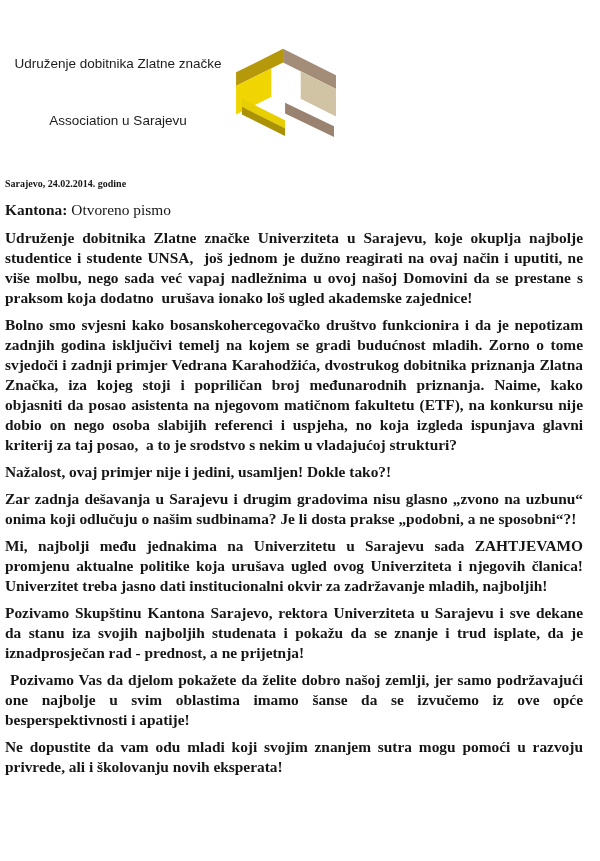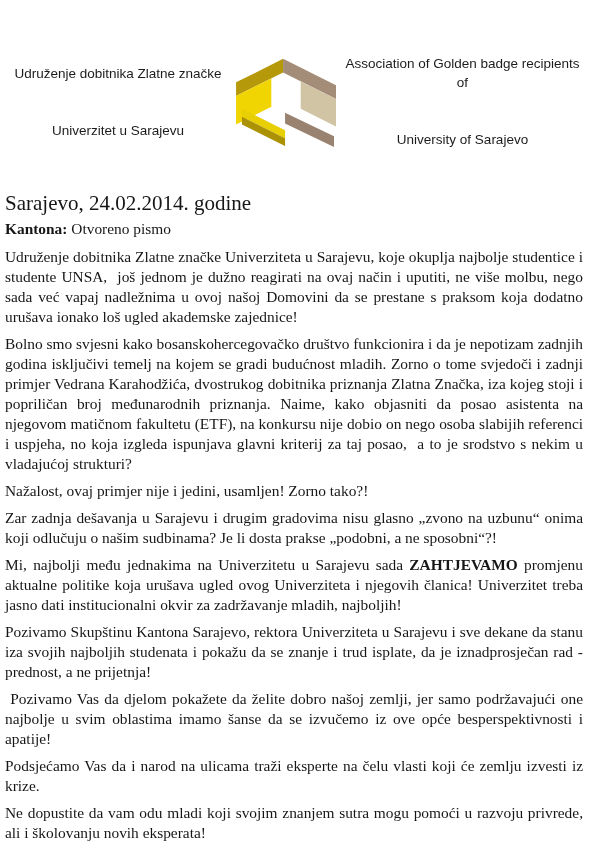--- a/index.html
+++ b/index.html
@@ -18,76 +18,72 @@
     font-family: "Liberation Sans", sans-serif;
     font-size: 13.5px; line-height: 19px;
     text-align: center; color: #1c1c1c;
     white-space: pre-wrap;
   }
   .org-local { width: 224px; flex: 0 0 auto; }
   .logo-wrap { flex: 0 0 auto; margin: 0 2px 0 4px; }
   .org-en { flex: 1 1 auto; }
 
   
-  .dateline { font-weight: normal; font-size: 21px; line-height: 20px; margin-top: 6px; }
+  .dateline { font-weight: bold; font-size: 10px; line-height: 20px; margin-top: 6px; }
   .subject  { font-size: 15.4px; line-height: 20px; margin-top: 6px; }
   .subject .lbl { font-weight: bold; }
   .salutation { font-size: 15.4px; line-height: 20px; margin-top: 36px; }
   .paragraphs { margin-top: 8px; }
   .paragraphs p {
     font-size: 15.4px; line-height: 20px;
     margin: 0 0 7px 0;
     text-align: justify;
     white-space: pre-wrap;
+    font-weight: bold;
   }
 </style>
 </head>
 <body>
 
 <div class="doc">
 
   <div class="header">
     <div class="org-block org-local">
       <div>Udruženje dobitnika Zlatne značke</div>
-      <div>Univerzitet u Sarajevu</div>
+      <div>Association u Sarajevu</div>
     </div>
 
     <div class="logo-wrap">
       <svg width="106" height="96" viewBox="0 0 108 98">
 
         <polygon points="2,31 50,7 50,21 2,45" fill="#b6990a"></polygon>
         <polygon points="2,45 38,27 38,56 2,74" fill="#f0d503"></polygon>
         <polygon points="8,58 52,80 52,88 8,66" fill="#e8cf04"></polygon>
         <polygon points="8,66 52,88 52,96 8,74" fill="#ab9104"></polygon>
 
         <polygon points="50,7 104,34 104,48 50,21" fill="#a48d78"></polygon>
         <polygon points="68,30 104,48 104,76 68,58" fill="#d1c4a5"></polygon>
         <polygon points="52,62 102,86 102,97 52,73" fill="#9a8270"></polygon>
       </svg>
     </div>
 
-    <div class="org-block org-en">
-      <div>Association of Golden badge recipients  of</div>
-      <div>University of Sarajevo</div>
-    </div>
   </div>
 
   <div class="dateline">Sarajevo, 24.02.2014. godine</div>
 
   <div class="subject">
     <span class="lbl">Kantona:</span>
     <span>Otvoreno pismo</span>
   </div>
 
 
   <div class="paragraphs">
       <p><span>Udruženje dobitnika Zlatne značke Univerziteta u Sarajevu, koje okuplja najbolje studentice i studente UNSA,  još jednom je dužno reagirati na ovaj način i uputiti, ne više molbu, nego sada već vapaj nadležnima u ovoj našoj Domovini da se prestane s praksom koja dodatno  urušava ionako loš ugled akademske zajednice!</span></p>
       <p><span>Bolno smo svjesni kako bosanskohercegovačko društvo funkcionira i da je nepotizam zadnjih godina isključivi temelj na kojem se gradi budućnost mladih. Zorno o tome svjedoči i zadnji primjer Vedrana Karahodžića, dvostrukog dobitnika priznanja Zlatna Značka, iza kojeg stoji i popriličan broj međunarodnih priznanja. Naime, kako objasniti da posao asistenta na njegovom matičnom fakultetu (ETF), na konkursu nije dobio on nego osoba slabijih referenci i uspjeha, no koja izgleda ispunjava glavni kriterij za taj posao,  a to je srodstvo s nekim u vladajućoj strukturi?</span></p>
-      <p><span>Nažalost, ovaj primjer nije i jedini, usamljen! Zorno tako?!</span></p>
+      <p><span>Nažalost, ovaj primjer nije i jedini, usamljen! Dokle tako?!</span></p>
       <p><span>Zar zadnja dešavanja u Sarajevu i drugim gradovima nisu glasno „zvono na uzbunu“ onima koji odlučuju o našim sudbinama? Je li dosta prakse „podobni, a ne sposobni“?!</span></p>
       <p><span>Mi, najbolji među jednakima na Univerzitetu u Sarajevu sada </span><b>ZAHTJEVAMO</b><span> promjenu aktualne politike koja urušava ugled ovog Univerziteta i njegovih članica! Univerzitet treba jasno dati institucionalni okvir za zadržavanje mladih, najboljih!</span></p>
       <p><span>Pozivamo Skupštinu Kantona Sarajevo, rektora Univerziteta u Sarajevu i sve dekane da stanu iza svojih najboljih studenata i pokažu da se znanje i trud isplate, da je iznadprosječan rad - prednost, a ne prijetnja!</span></p>
       <p><span> Pozivamo Vas da djelom pokažete da želite dobro našoj zemlji, jer samo podržavajući one najbolje u svim oblastima imamo šanse da se izvučemo iz ove opće besperspektivnosti i apatije!</span></p>
-      <p><span>Podsjećamo Vas da i narod na ulicama traži eksperte na čelu vlasti koji će zemlju izvesti iz krize.</span></p>
       <p><span>Ne dopustite da vam odu mladi koji svojim znanjem sutra mogu pomoći u razvoju privrede, ali i školovanju novih eksperata!</span></p>
     </div>
 
 </div>
 
 </body></html>

